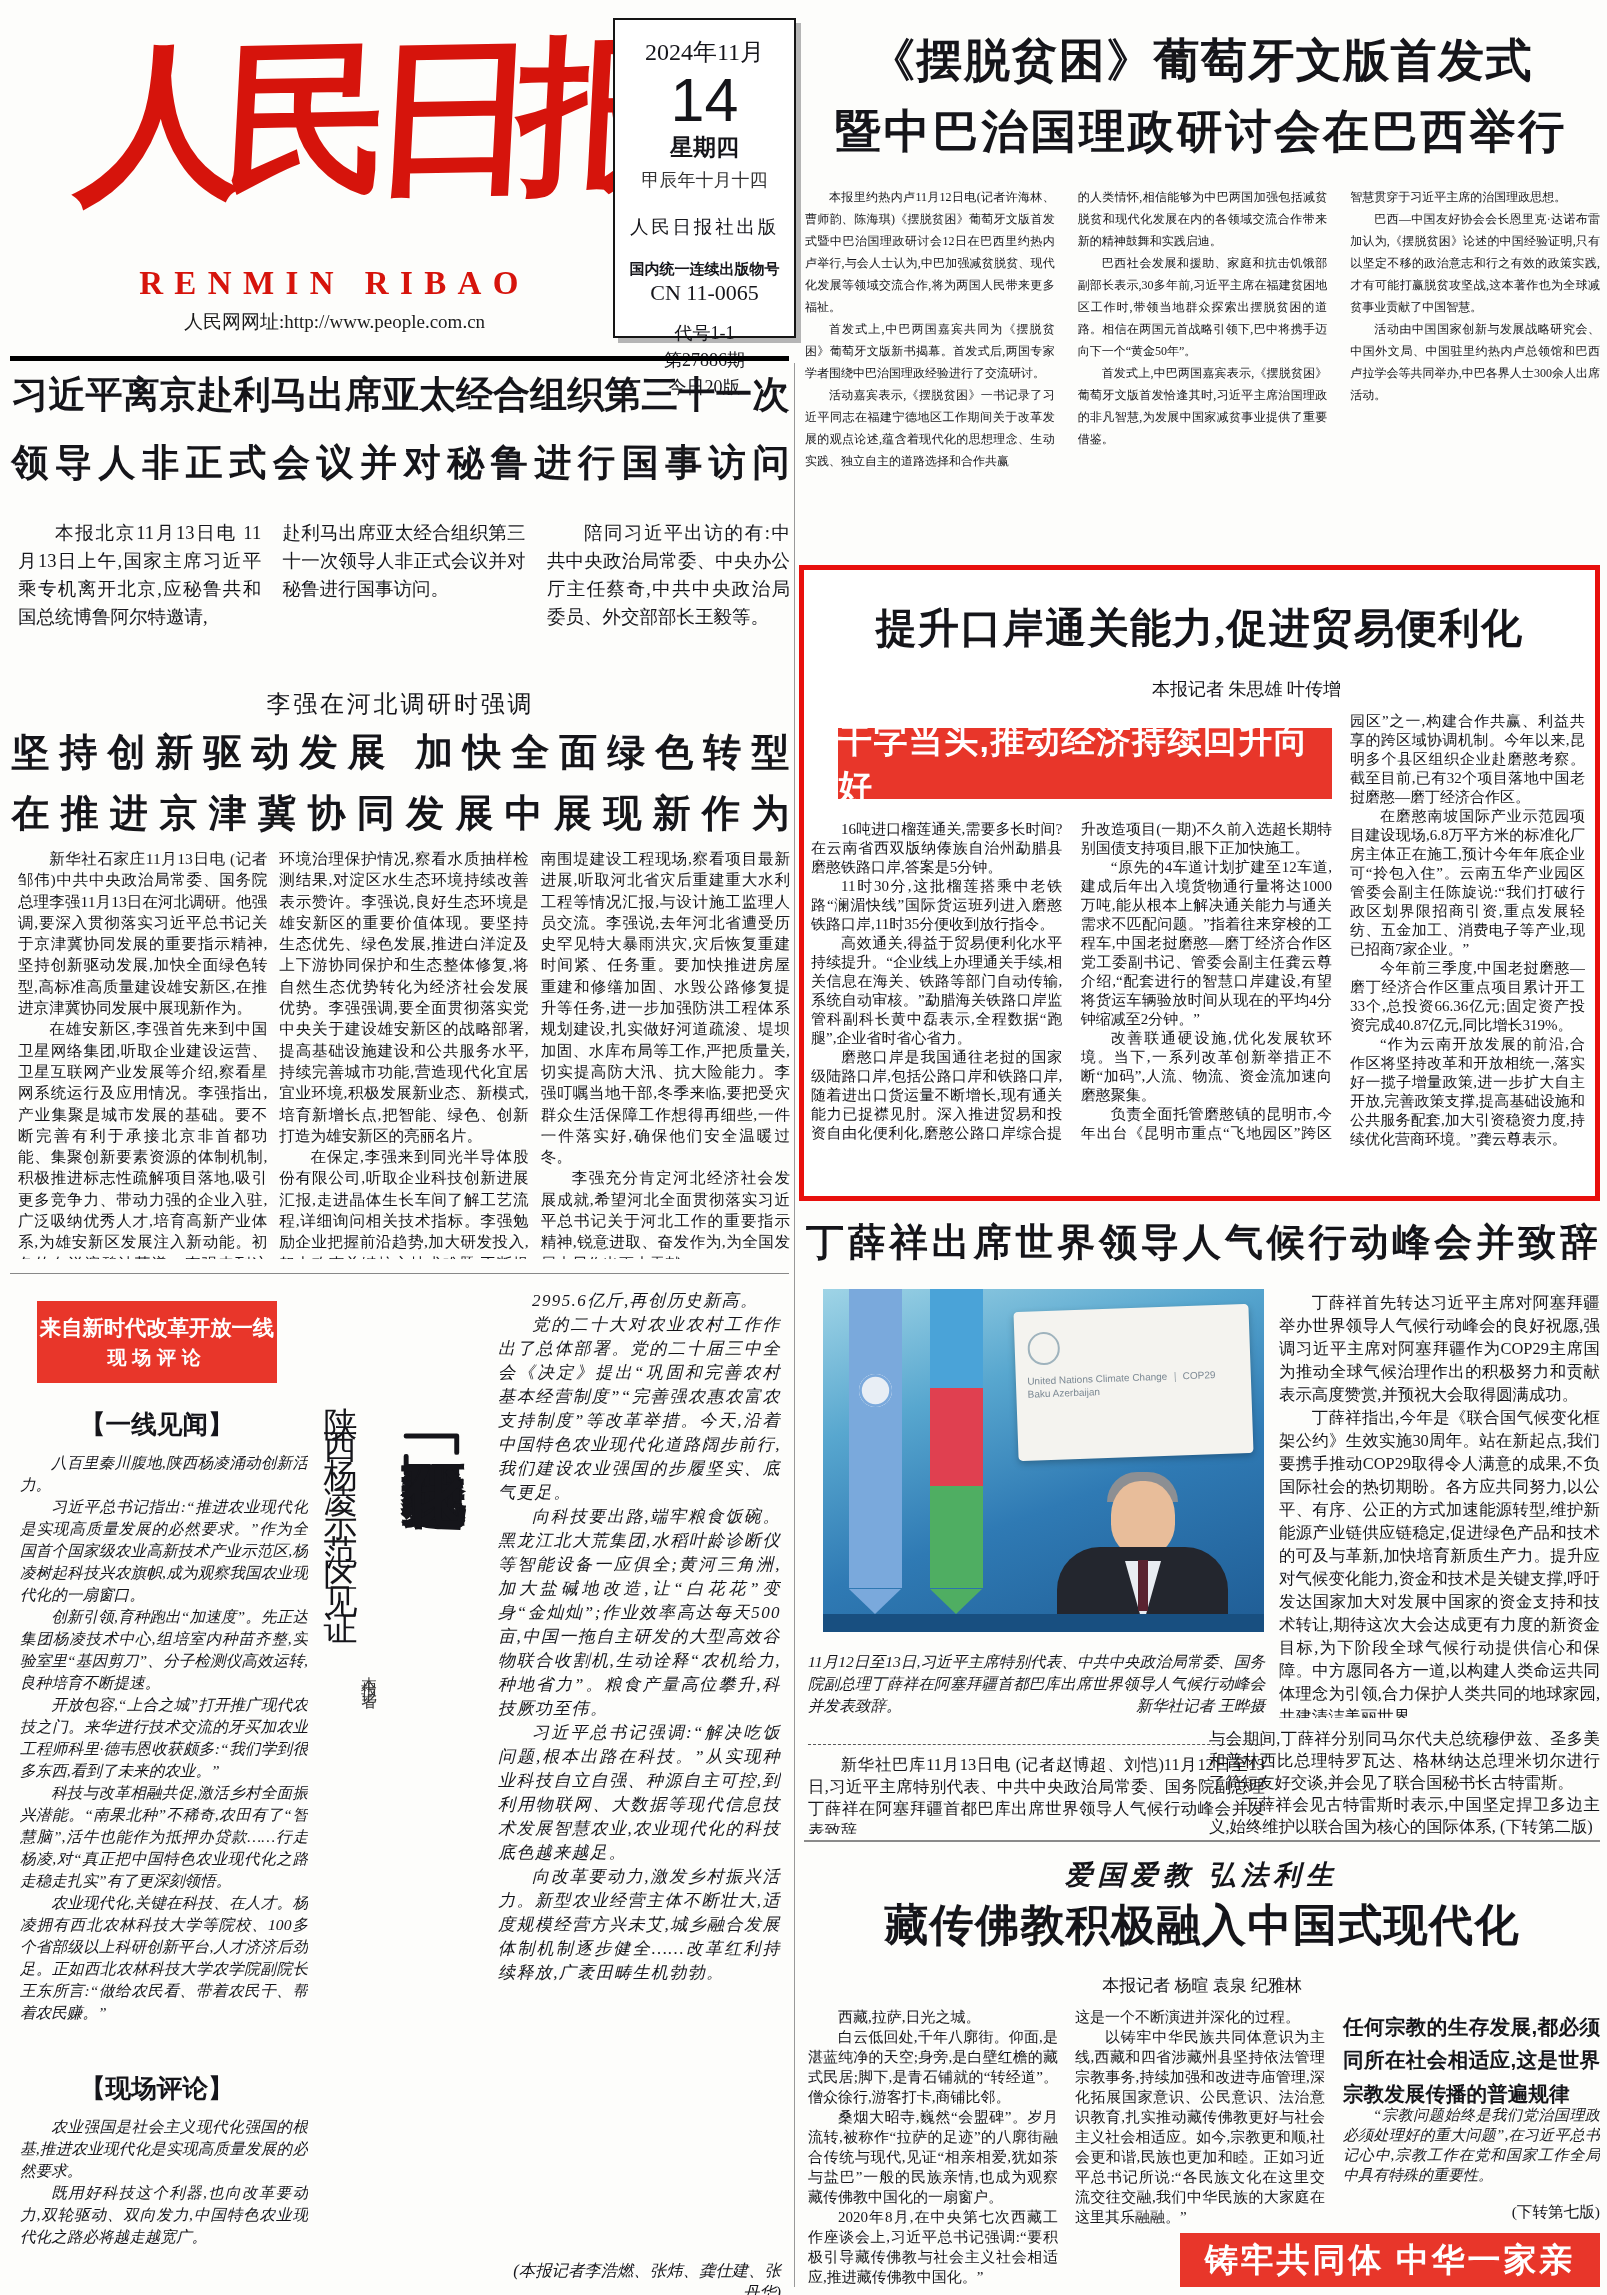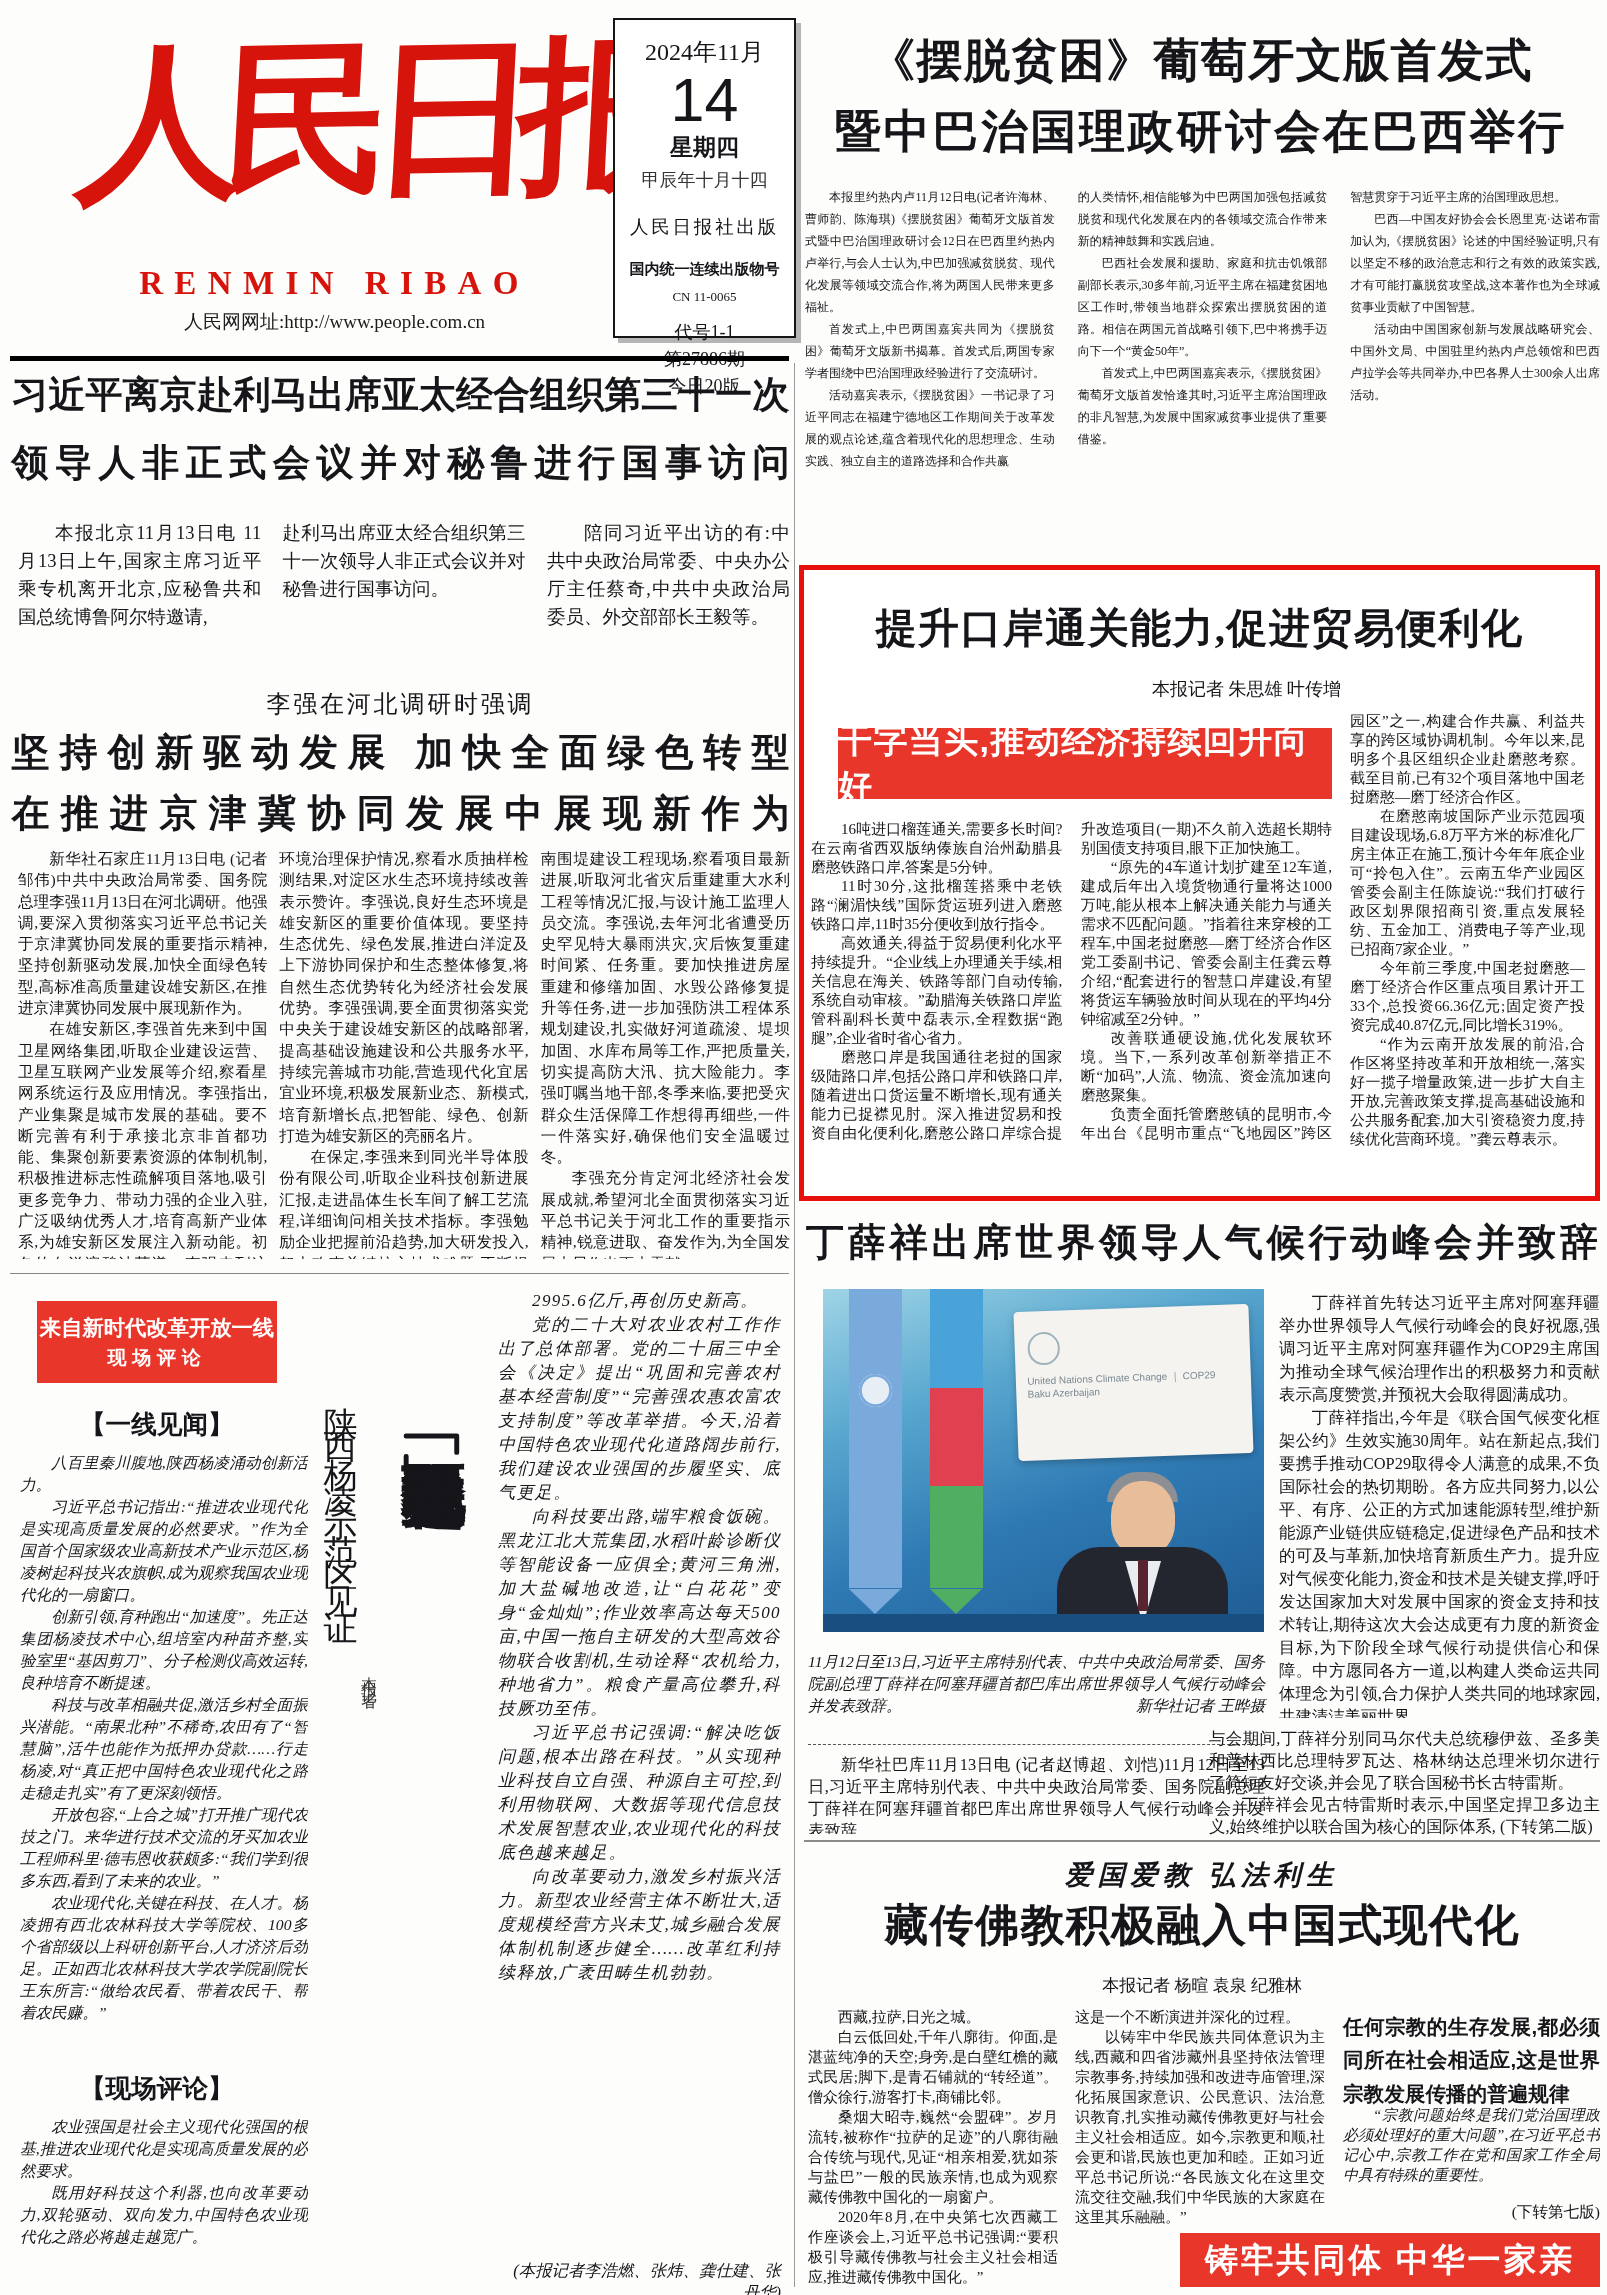--- a/index.html
+++ b/index.html
@@ -60,21 +60,21 @@
   <div class="abs ctr red" style="left:50px;top:265px;width:569px;font-size:33px;font-weight:bold;letter-spacing:11.4px;">RENMIN RIBAO</div>
   <div class="abs ctr" style="left:50px;top:309px;width:569px;font-size:19px;color:#1b1b1b;">人民网网址:http://www.people.com.cn</div>
 
   <div class="abs datebox" style="left:613px;top:18px;width:179px;height:316px;">
     <div style="font-size:24px;margin-top:15.6px;">2024年11月</div>
     <div style="font-size:61px;line-height:1.05;font-family:'Liberation Sans','DejaVu Sans',sans-serif;">14</div>
     <div style="font-size:23px;font-weight:bold;">星期四</div>
     <div style="font-size:18px;margin-top:5.7px;color:#333;">甲辰年十月十四</div>
     <div style="font-size:18.5px;margin-top:21.3px;letter-spacing:2.8px;">人民日报社出版</div>
     <div style="font-size:15px;margin-top:21.3px;font-weight:bold;">国内统一连续出版物号</div>
-    <div style="font-size:13px;margin-top:10px;">CN 11-0065</div>
+    <div style="font-size:22px;margin-top:1px;">CN 11-0065</div>
     <div style="font-size:18px;margin-top:15px;">代号1-1</div>
     <div style="font-size:18px;margin-top:2.8px;">第27886期</div>
     <div style="font-size:18px;margin-top:2.8px;">今日20版</div>
   </div>
 
   <div class="abs ctr" style="left:802px;top:30px;width:798px;font-size:46px;font-weight:900;letter-spacing:1.4px;">《摆脱贫困》葡萄牙文版首发式</div>
   <div class="abs ctr" style="left:802px;top:101px;width:798px;font-size:46px;font-weight:900;letter-spacing:2.8px;">暨中巴治国理政研讨会在巴西举行</div>
   <div class="abs flexcols" style="left:805px;top:186px;width:795px;height:364px;gap:23px;font-size:12px;line-height:22px;">
     <div class="bcol">
         <p class="para">本报里约热内卢11月12日电(记者许海林、曹师韵、陈海琪)《摆脱贫困》葡萄牙文版首发式暨中巴治国理政研讨会12日在巴西里约热内卢举行,与会人士认为,中巴加强减贫脱贫、现代化发展等领域交流合作,将为两国人民带来更多福祉。</p>
@@ -209,22 +209,22 @@
   <div class="abs" style="left:10px;top:1273px;width:779px;height:1.4px;background:#888;"></div>
   <div class="abs banner sans" style="left:37px;top:1301px;width:240px;height:82px;flex-direction:column;gap:2.8px;">
     <div style="font-size:21.3px;">来自新时代改革开放一线</div>
     <div style="font-size:19px;letter-spacing:5.7px;">现场评论</div>
   </div>
   <div class="abs ctr" style="left:12.8px;top:1407px;width:288px;font-size:25.6px;font-weight:bold;">【一线见闻】</div>
   <div class="abs bcol kai" style="left:20px;top:1452px;width:288px;height:604px;font-size:15.6px;line-height:22px;">
       <p class="para">八百里秦川腹地,陕西杨凌涌动创新活力。</p>
       <p class="para">习近平总书记指出:“推进农业现代化是实现高质量发展的必然要求。”作为全国首个国家级农业高新技术产业示范区,杨凌树起科技兴农旗帜,成为观察我国农业现代化的一扇窗口。</p>
       <p class="para">创新引领,育种跑出“加速度”。先正达集团杨凌技术中心,组培室内种苗齐整,实验室里“基因剪刀”、分子检测仪高效运转,良种培育不断提速。</p>
+      <p class="para">开放包容,“上合之城”打开推广现代农技之门。来华进行技术交流的牙买加农业工程师科里·德韦恩收获颇多:“我们学到很多东西,看到了未来的农业。”</p>
       <p class="para">科技与改革相融共促,激活乡村全面振兴潜能。“南果北种”不稀奇,农田有了“智慧脑”,活牛也能作为抵押办贷款……行走杨凌,对“真正把中国特色农业现代化之路走稳走扎实”有了更深刻领悟。</p>
-      <p class="para">开放包容,“上合之城”打开推广现代农技之门。来华进行技术交流的牙买加农业工程师科里·德韦恩收获颇多:“我们学到很多东西,看到了未来的农业。”</p>
       <p class="para">农业现代化,关键在科技、在人才。杨凌拥有西北农林科技大学等院校、100多个省部级以上科研创新平台,人才济济后劲足。正如西北农林科技大学农学院副院长王东所言:“做给农民看、带着农民干、帮着农民赚。”</p>
     </div>
   <div class="abs ctr" style="left:12.8px;top:2071px;width:288px;font-size:25.6px;font-weight:bold;">【现场评论】</div>
   <div class="abs bcol kai" style="left:20px;top:2116px;width:288px;height:171px;font-size:15.6px;line-height:22px;">
       <p class="para">农业强国是社会主义现代化强国的根基,推进农业现代化是实现高质量发展的必然要求。</p>
       <p class="para">既用好科技这个利器,也向改革要动力,双轮驱动、双向发力,中国特色农业现代化之路必将越走越宽广。</p>
     </div>
 
   <div class="abs vtxt" style="left:317px;top:1380px;height:718px;font-size:34px;letter-spacing:25.6px;">陕西杨凌示范区见证</div>
   <div class="abs vtxt" style="left:358px;top:1664px;height:185px;font-size:15.6px;letter-spacing:5.7px;color:#333;">本报记者</div>

